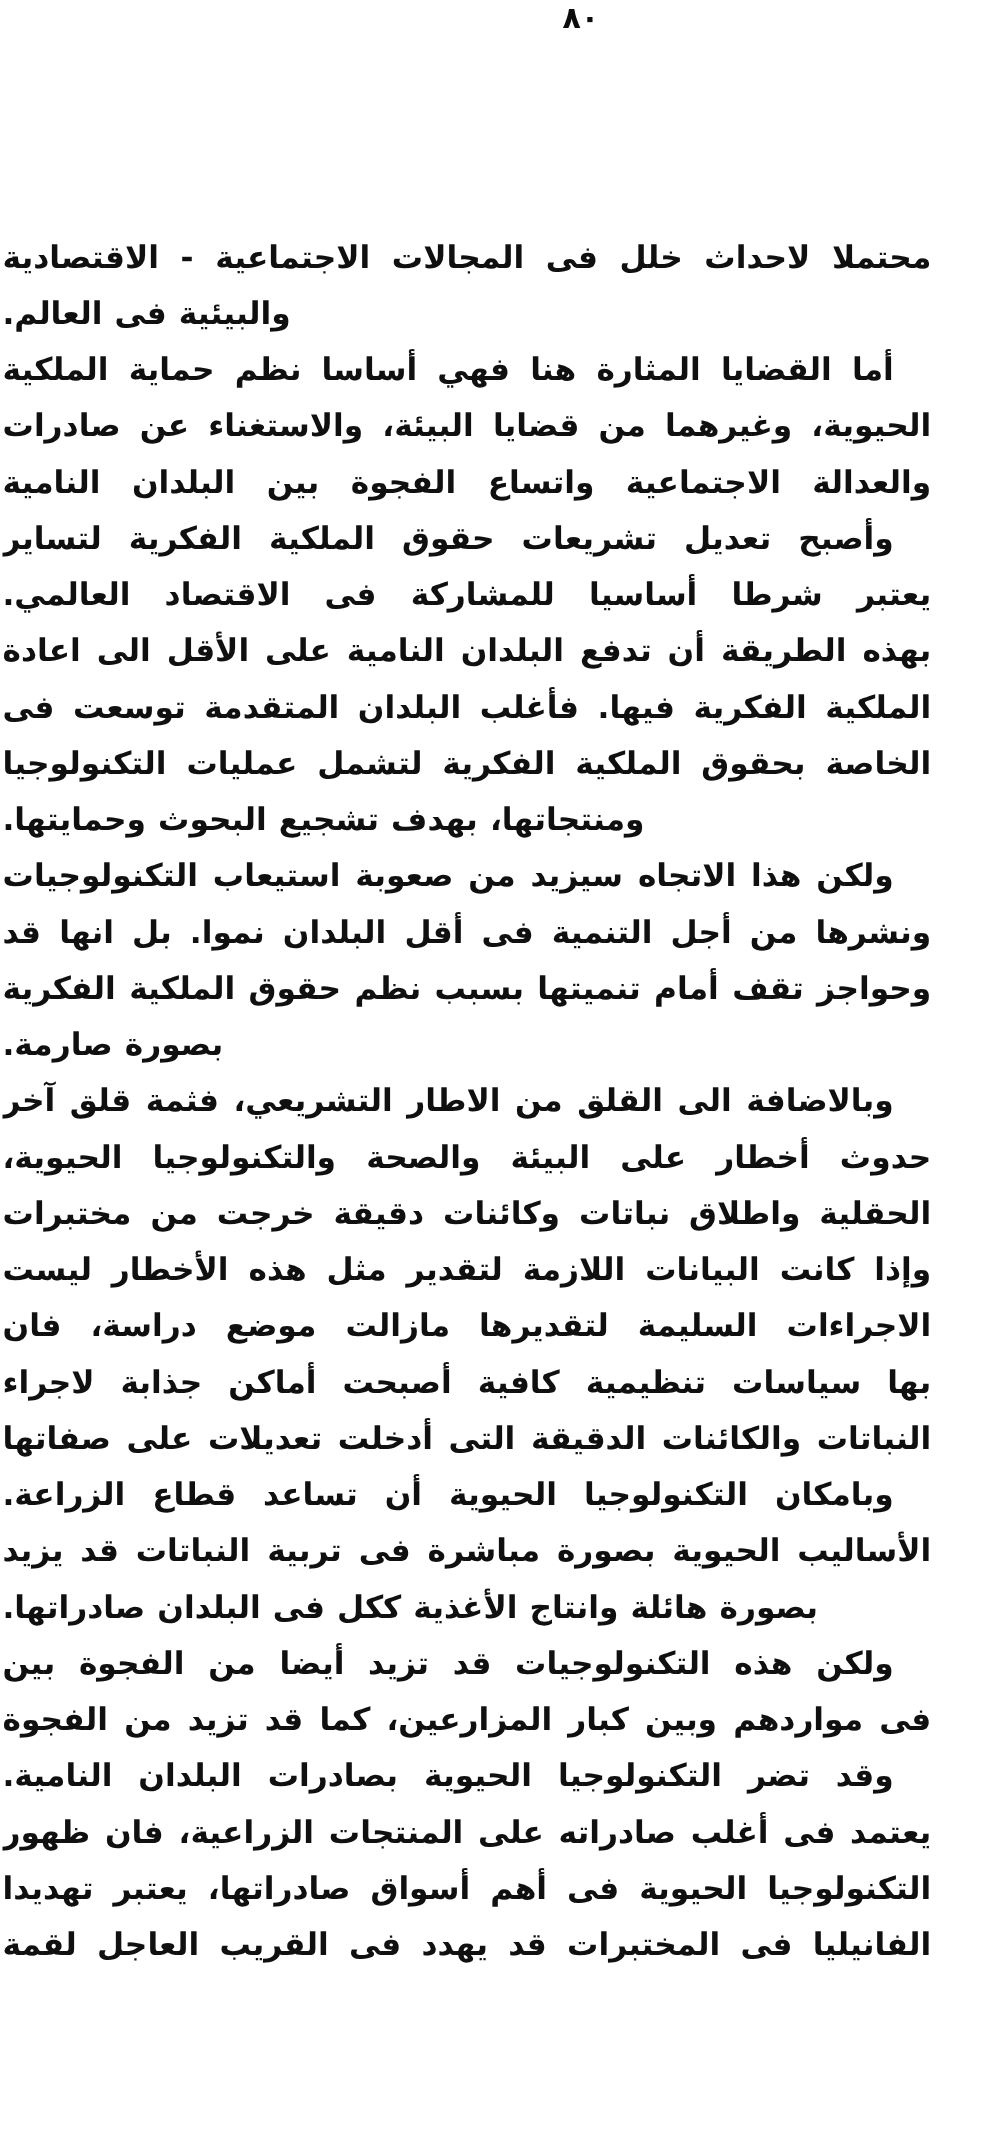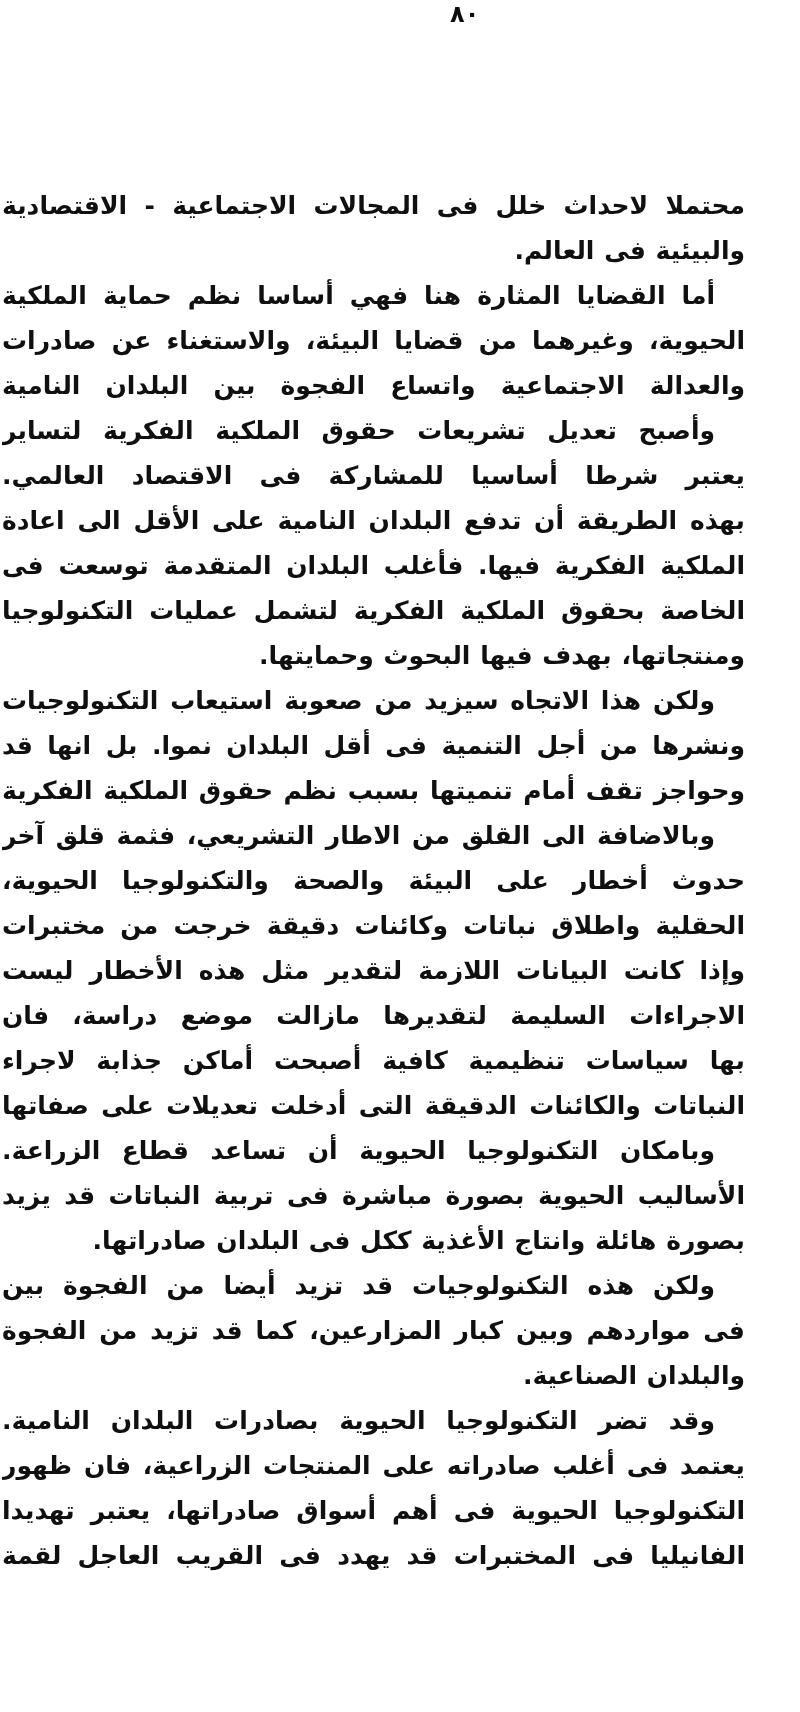--- a/index.html
+++ b/index.html
@@ -31,21 +31,21 @@
     right: 55px;
     left: 2px;
     direction: rtl;
     font-weight: 700;
   }
   .ln {
     height: 45px;
     line-height: 45px;
     font-size: 25px;
     overflow: hidden;
-    text-align: right;
+    text-align: left;
     word-spacing: 1px;
   }
   .ln.j {
     text-align: justify;
     text-align-last: justify;
   }
   .ln.i {
     padding-right: 30px;
   }
 </style>
@@ -60,36 +60,36 @@
     <div class="ln j">محتملا لاحداث خلل فى المجالات الاجتماعية - الاقتصادية والمؤسسية</div>
     <div class="ln">والبيئية فى العالم.</div>
     <div class="ln j i">أما القضايا المثارة هنا فهي أساسا نظم حماية الملكية الفكرية، والسلامة</div>
     <div class="ln j">الحيوية، وغيرهما من قضايا البيئة، والاستغناء عن صادرات البلدان النامية،</div>
     <div class="ln j">والعدالة الاجتماعية واتساع الفجوة بين البلدان النامية والبلدان المتقدمة فى</div>
     <div class="ln j i">وأصبح تعديل تشريعات حقوق الملكية الفكرية لتساير المعايير الدولية</div>
     <div class="ln j">يعتبر شرطا أساسيا للمشاركة فى الاقتصاد العالمي. فالبلدان المتقدمة تضمن</div>
     <div class="ln j">بهذه الطريقة أن تدفع البلدان النامية على الأقل الى اعادة النظر فى نظم حقوق</div>
     <div class="ln j">الملكية الفكرية فيها. فأغلب البلدان المتقدمة توسعت فى تطبيق التشريعات</div>
     <div class="ln j">الخاصة بحقوق الملكية الفكرية لتشمل عمليات التكنولوجيا الحيوية</div>
-    <div class="ln">ومنتجاتها، بهدف فيها البحوث وحمايتها.</div>
+    <div class="ln">ومنتجاتها، بهدف تشجيع البحوث وحمايتها.</div>
     <div class="ln j i">ولكن هذا الاتجاه سيزيد من صعوبة استيعاب التكنولوجيات الجديدة</div>
     <div class="ln j">ونشرها من أجل التنمية فى أقل البلدان نموا. بل انها قد تواجه تكاليف باهظة</div>
     <div class="ln j">وحواجز تقف أمام تنميتها بسبب نظم حقوق الملكية الفكرية التى تنفذ</div>
+    <div class="ln">بصورة صارمة.</div>
     <div class="ln j i">وبالاضافة الى القلق من الاطار التشريعي، فثمة قلق آخر من احتمال</div>
     <div class="ln j">حدوث أخطار على البيئة والصحة والتكنولوجيا الحيوية، ولاسيما من التجارب</div>
     <div class="ln j">الحقلية واطلاق نباتات وكائنات دقيقة خرجت من مختبرات الهندسة الوراثية.</div>
     <div class="ln j">وإذا كانت البيانات اللازمة لتقدير مثل هذه الأخطار ليست كافية، كما أن</div>
     <div class="ln j">الاجراءات السليمة لتقديرها مازالت موضع دراسة، فان البلدان التى لا توجد</div>
     <div class="ln j">بها سياسات تنظيمية كافية أصبحت أماكن جذابة لاجراء اختبارات على</div>
     <div class="ln j">النباتات والكائنات الدقيقة التى أدخلت تعديلات على صفاتها الوراثية،</div>
     <div class="ln j i">وبامكان التكنولوجيا الحيوية أن تساعد قطاع الزراعة. فاستخدام</div>
     <div class="ln j">الأساليب الحيوية بصورة مباشرة فى تربية النباتات قد يزيد انتاجية المحاصيل</div>
     <div class="ln">بصورة هائلة وانتاج الأغذية ككل فى البلدان صادراتها.</div>
     <div class="ln j i">ولكن هذه التكنولوجيات قد تزيد أيضا من الفجوة بين المزارعين الفقراء</div>
     <div class="ln j">فى مواردهم وبين كبار المزارعين، كما قد تزيد من الفجوة بين البلدان النامية</div>
-    <div class="ln">والبلدان الصناعية.</div>
     <div class="ln j i">وقد تضر التكنولوجيا الحيوية بصادرات البلدان النامية. فبالنسبة لأى بلد</div>
     <div class="ln j">يعتمد فى أغلب صادراته على المنتجات الزراعية، فان ظهور بدائل صنعتها</div>
     <div class="ln j">التكنولوجيا الحيوية فى أهم أسواق صادراتها، يعتبر تهديدا لهذا البلد. فانتاج</div>
     <div class="ln j">الفانيليا فى المختبرات قد يهدد فى القريب العاجل لقمة عيش ٧٠٠&nbsp;٠٠٠</div>
   </div>
 
 </div>
 
 </body></html>

